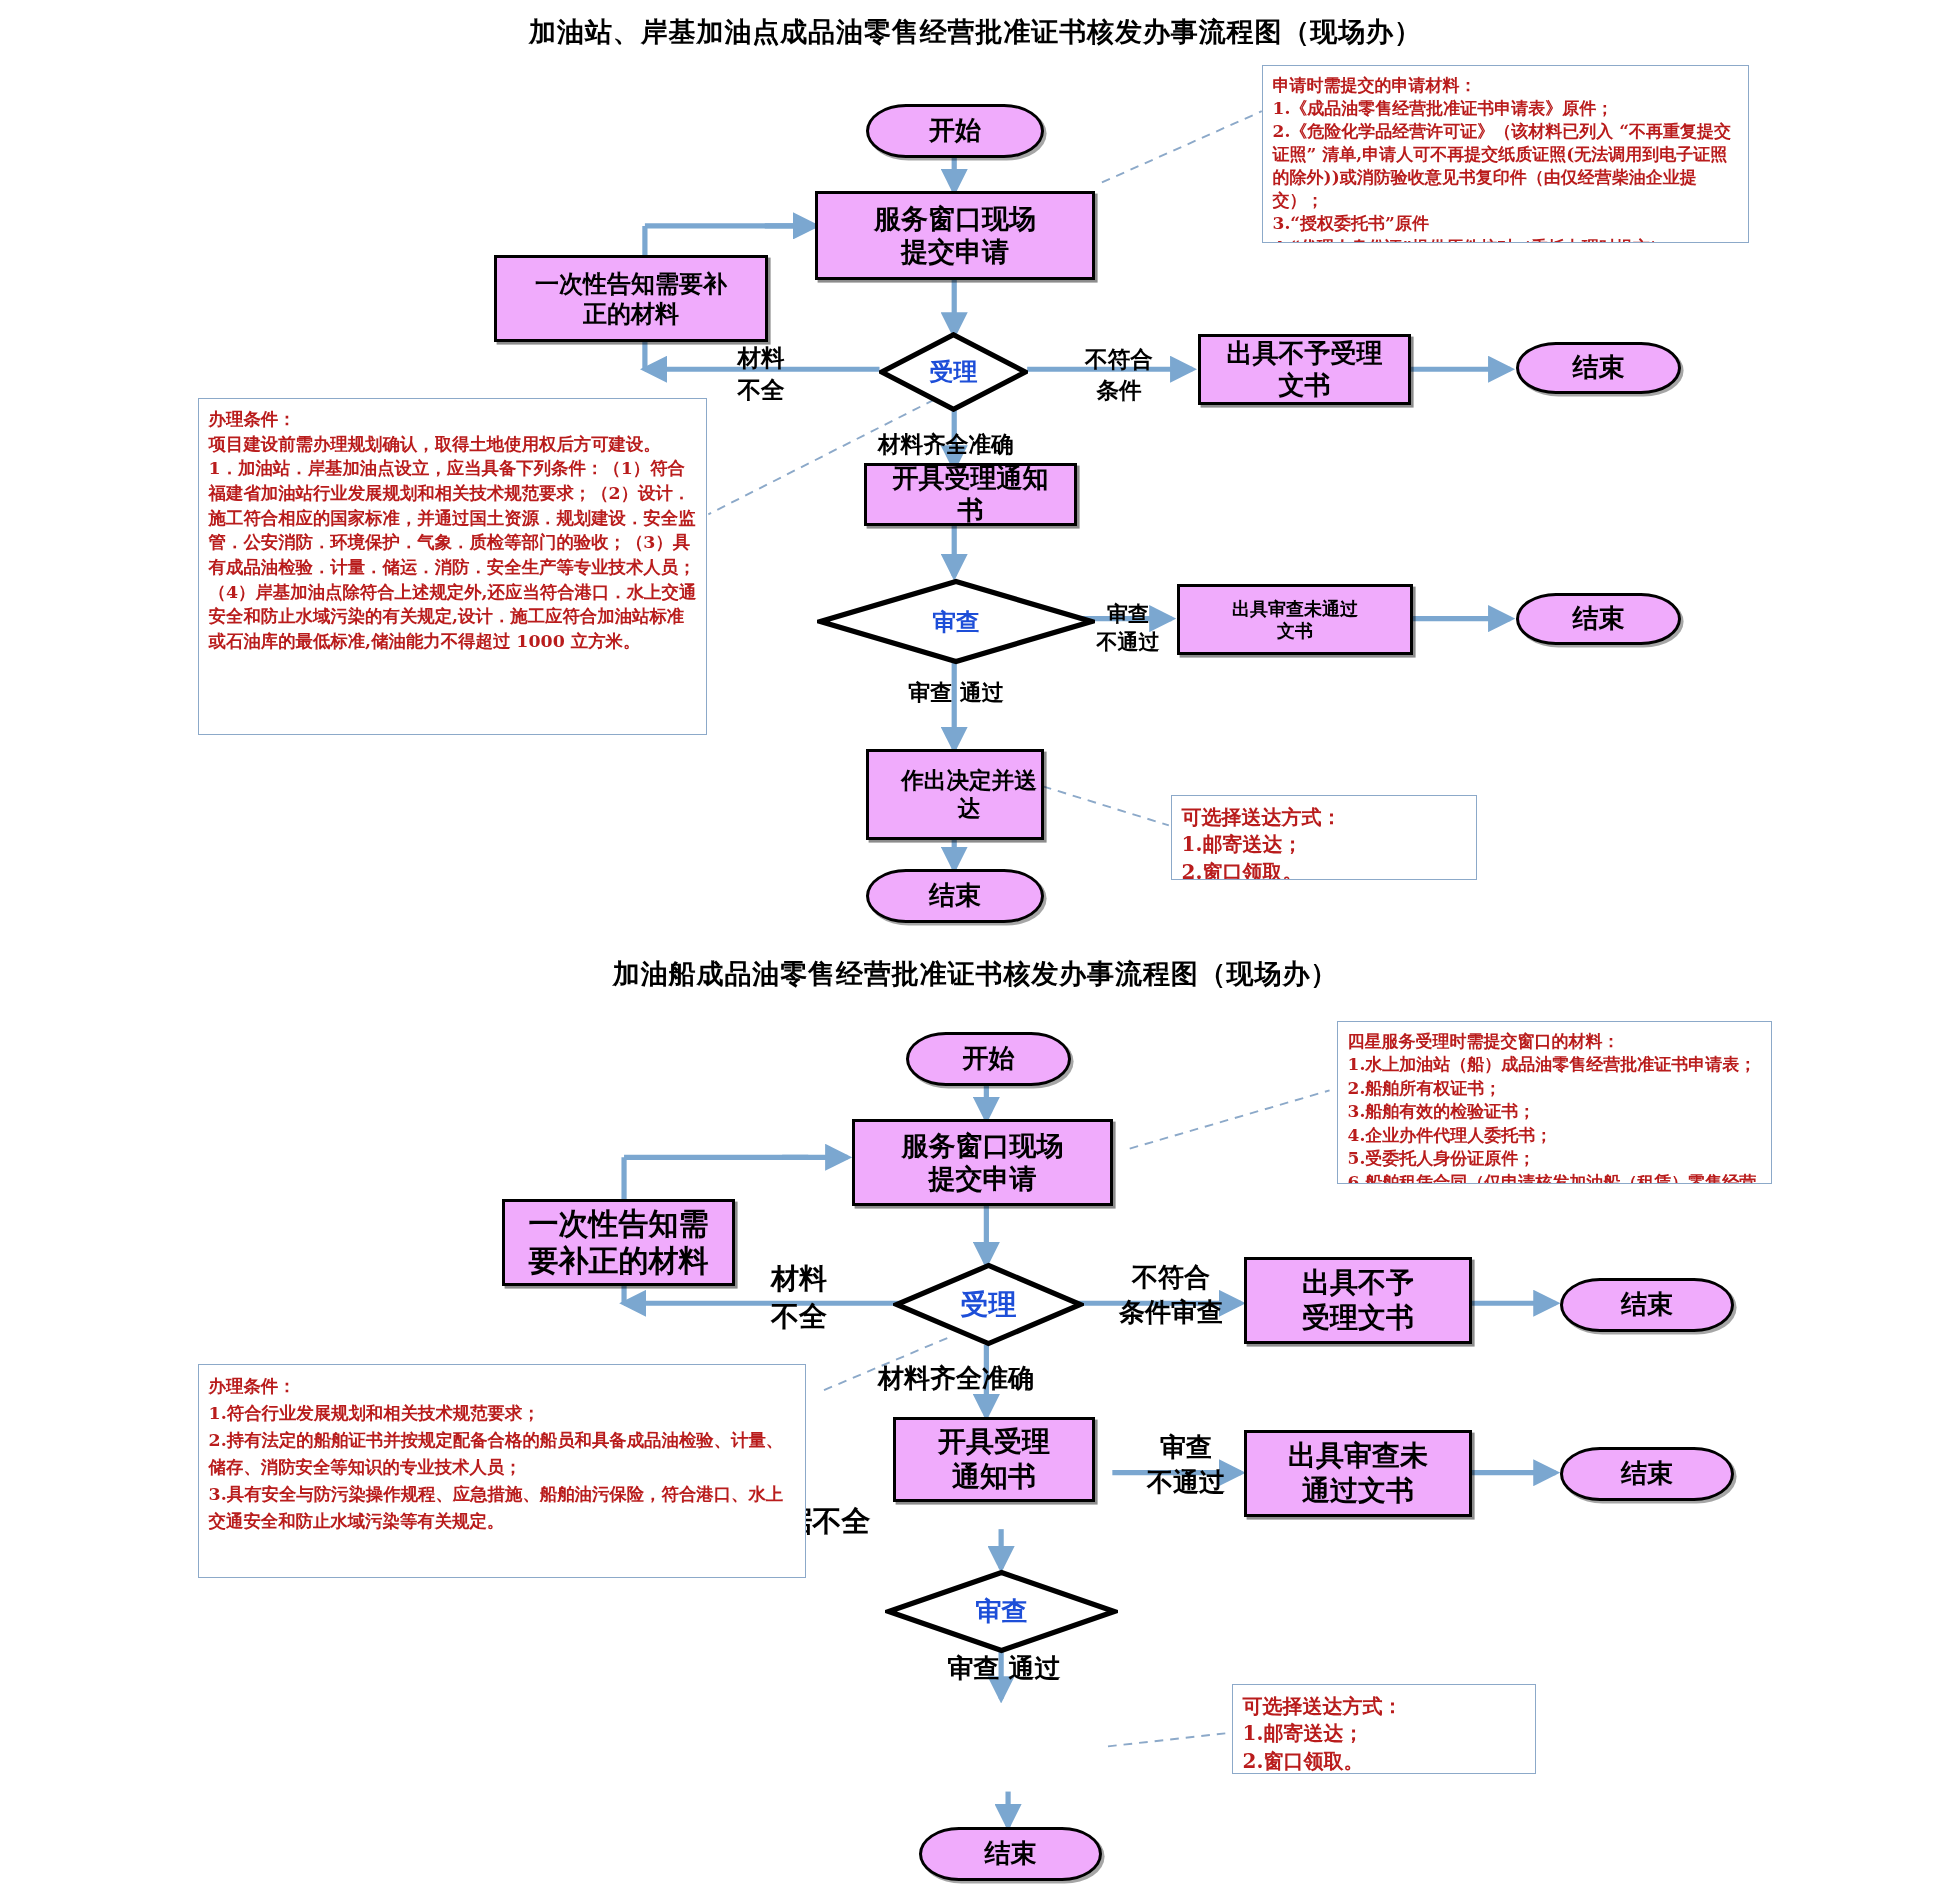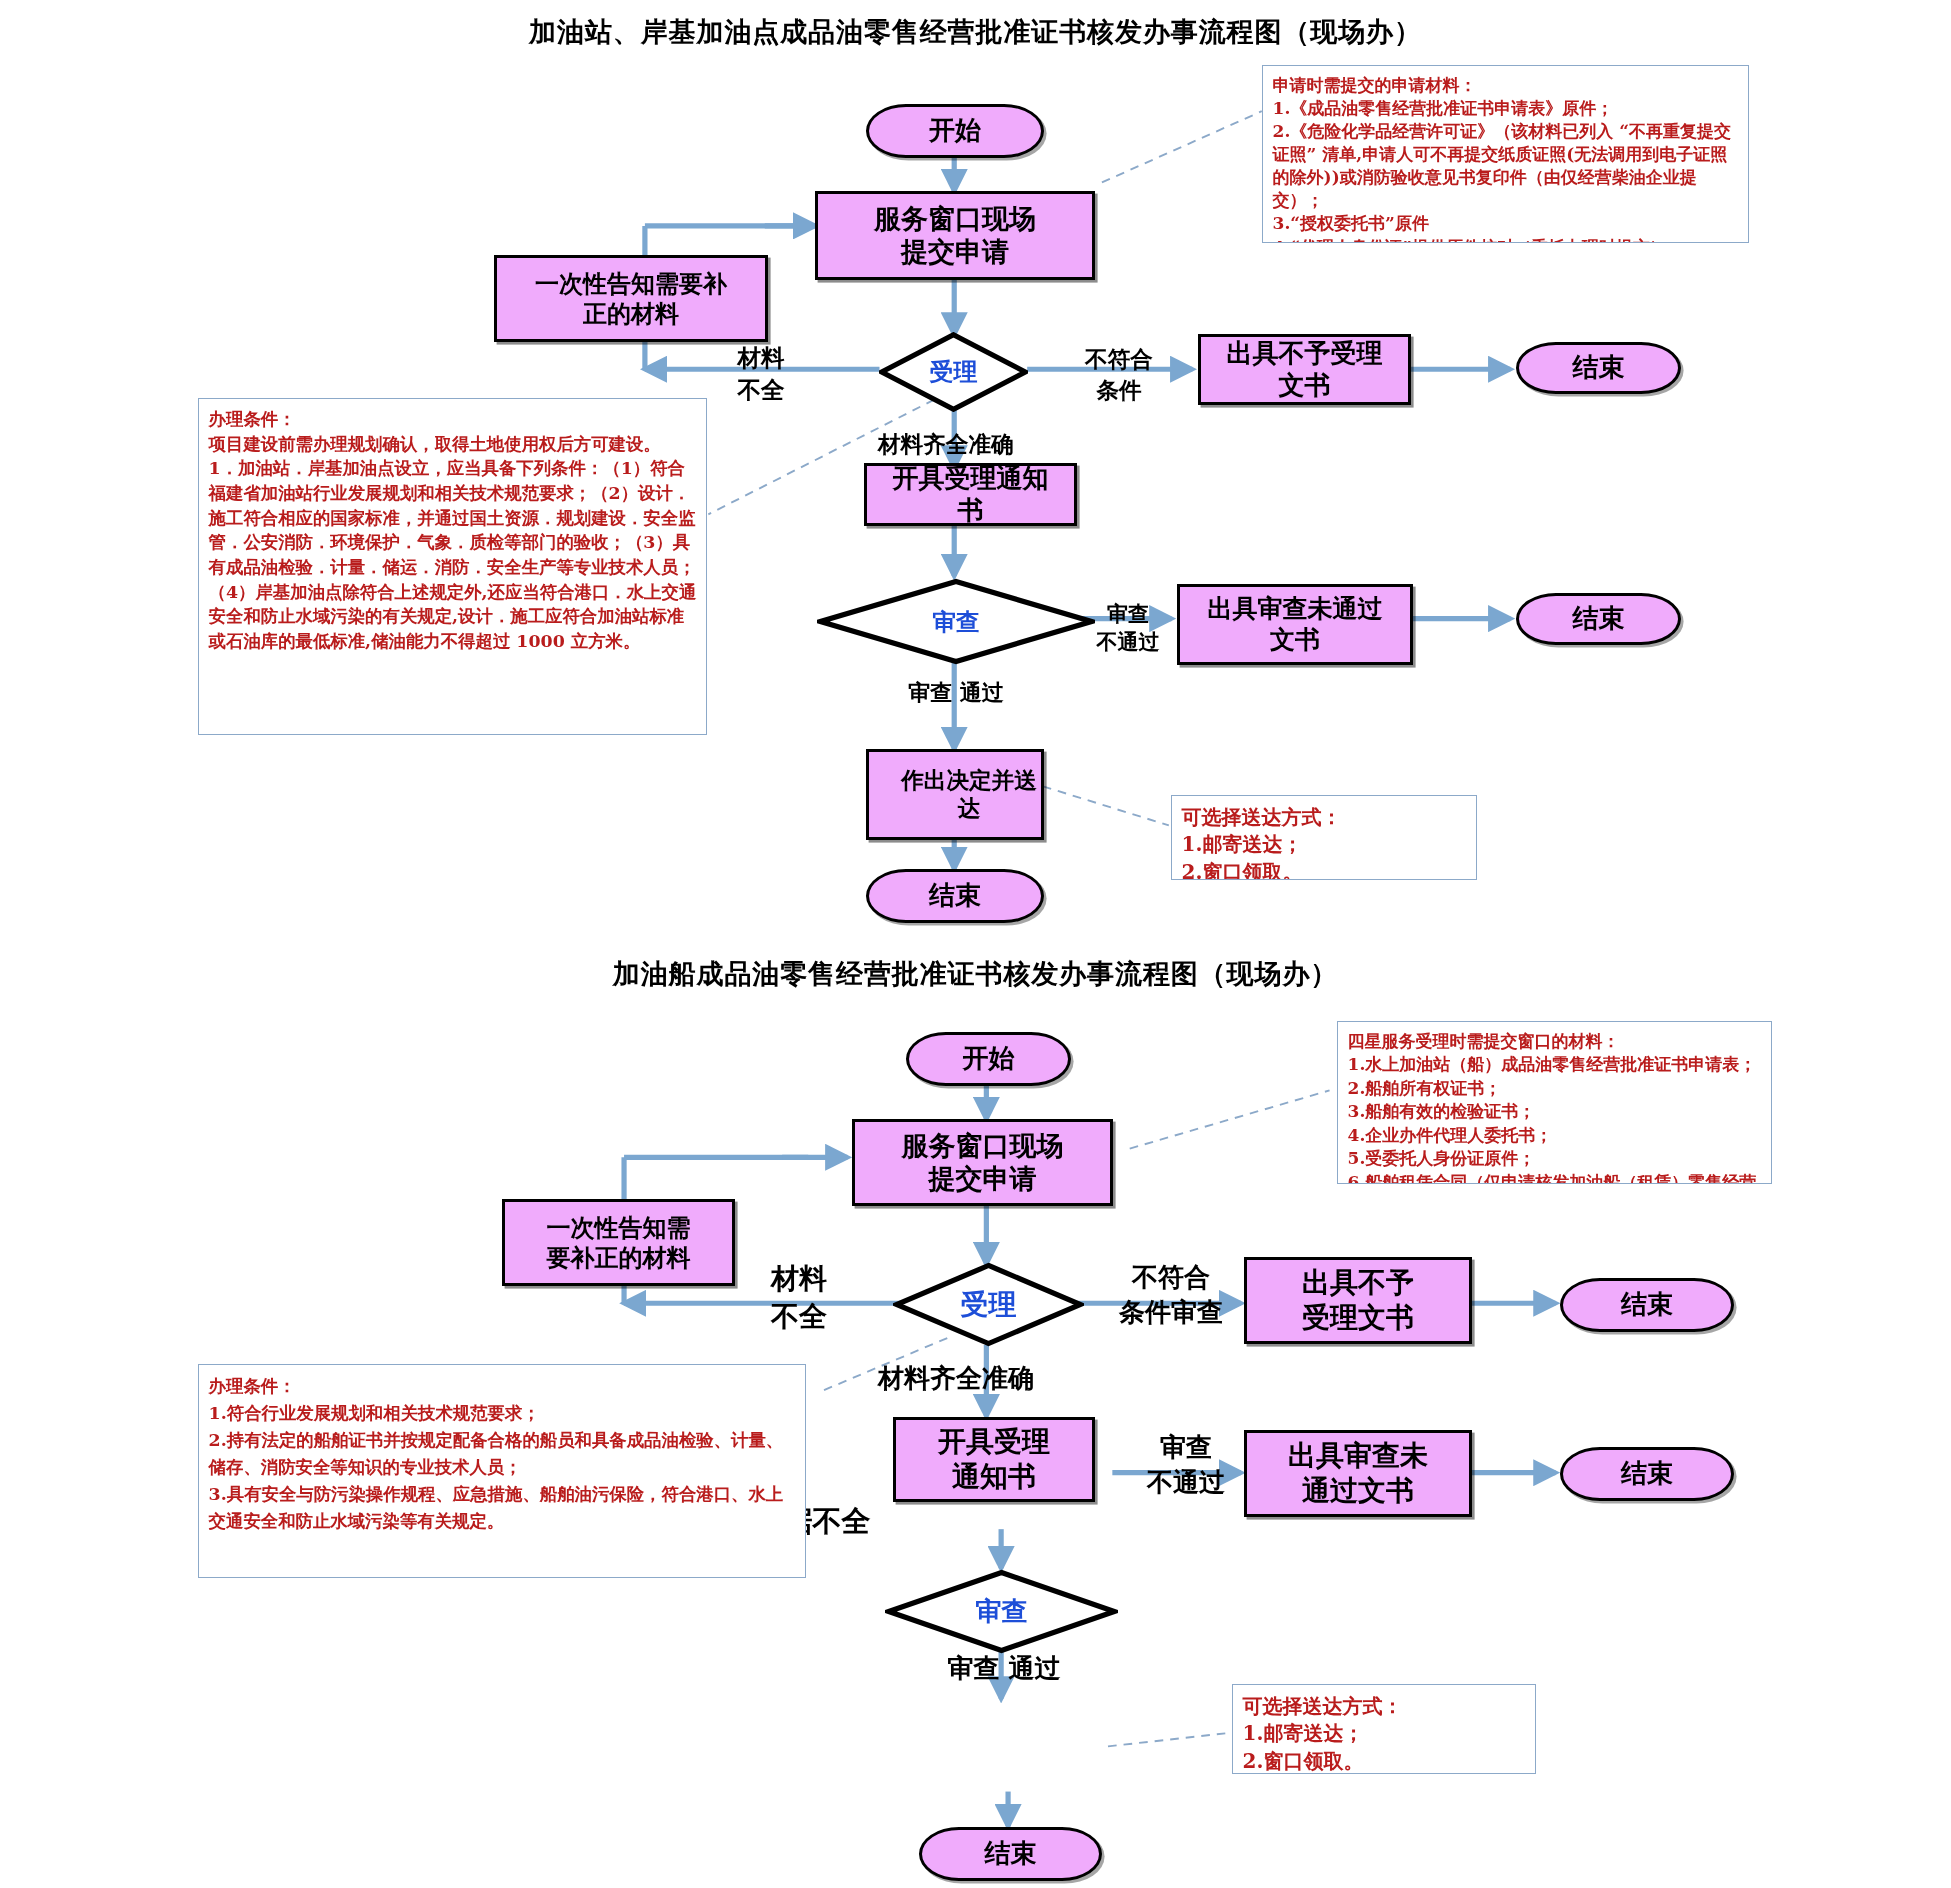--- a/index.html
+++ b/index.html
@@ -207,21 +207,21 @@
   <div class="node proc" style="left:864px; top:463px; width:213px; height:63px; font-size:26px;">开具受理通知
 书</div>
 
   <div class="diamond-wrap" style="left:817px; top:578px; width:278px; height:87px;">
     <svg class="dshape" viewBox="0 0 320 100">
       <polygon points="160,4 316,50 160,96 4,50" fill="#ffffff" stroke="#000000" stroke-width="6"></polygon>
     </svg>
     <span class="dlabel" style="font-size:23.5px;">审查</span>
   </div>
 
-  <div class="node proc" style="left:1177px; top:584px; width:236px; height:81px; font-size:25px;">出具审查未通过
+  <div class="node proc" style="left:1177px; top:584px; width:236px; height:71px; font-size:18px;">出具审查未通过
 文书</div>
 
   <div class="node term" style="left:1516px; top:593px; width:165px; height:52px; font-size:26px;">结束</div>
 
   <div class="node proc" style="left:866px; top:749px; width:178px; height:91px; font-size:22.6px;padding-left:28px;">作出决定并送达</div>
 
   <div class="node term" style="left:866px; top:869px; width:178px; height:54px; font-size:26px;">结束</div>
 
   <div class="elabel" style="left:713px; top:343px; width:96px; font-size:23.5px;">材料
 不全</div>
@@ -247,21 +247,21 @@
 1.邮寄送达；
 2.窗口领取。</div>
 
   <div class="title" id="title-2">加油船成品油零售经营批准证书核发办事流程图（现场办）</div>
 
   <div class="node term" style="left:906px; top:1032px; width:165px; height:54px; font-size:26px;">开始</div>
 
   <div class="node proc" style="left:852px; top:1119px; width:261px; height:87px; font-size:27px;">服务窗口现场
 提交申请</div>
 
-  <div class="node proc" style="left:502px; top:1199px; width:233px; height:87px; font-size:24px;">一次性告知需
+  <div class="node proc" style="left:502px; top:1199px; width:233px; height:87px; font-size:30px;">一次性告知需
 要补正的材料</div>
 
   <div class="diamond-wrap" style="left:893px; top:1262px; width:191px; height:85px;">
     <svg class="dshape" viewBox="0 0 220 98">
       <polygon points="110,4 216,49 110,94 4,49" fill="#ffffff" stroke="#000000" stroke-width="6"></polygon>
     </svg>
     <span class="dlabel" style="font-size:28px;">受理</span>
   </div>
 
   <div class="node proc" style="left:1244px; top:1257px; width:228px; height:87px; font-size:28px;">出具不予

